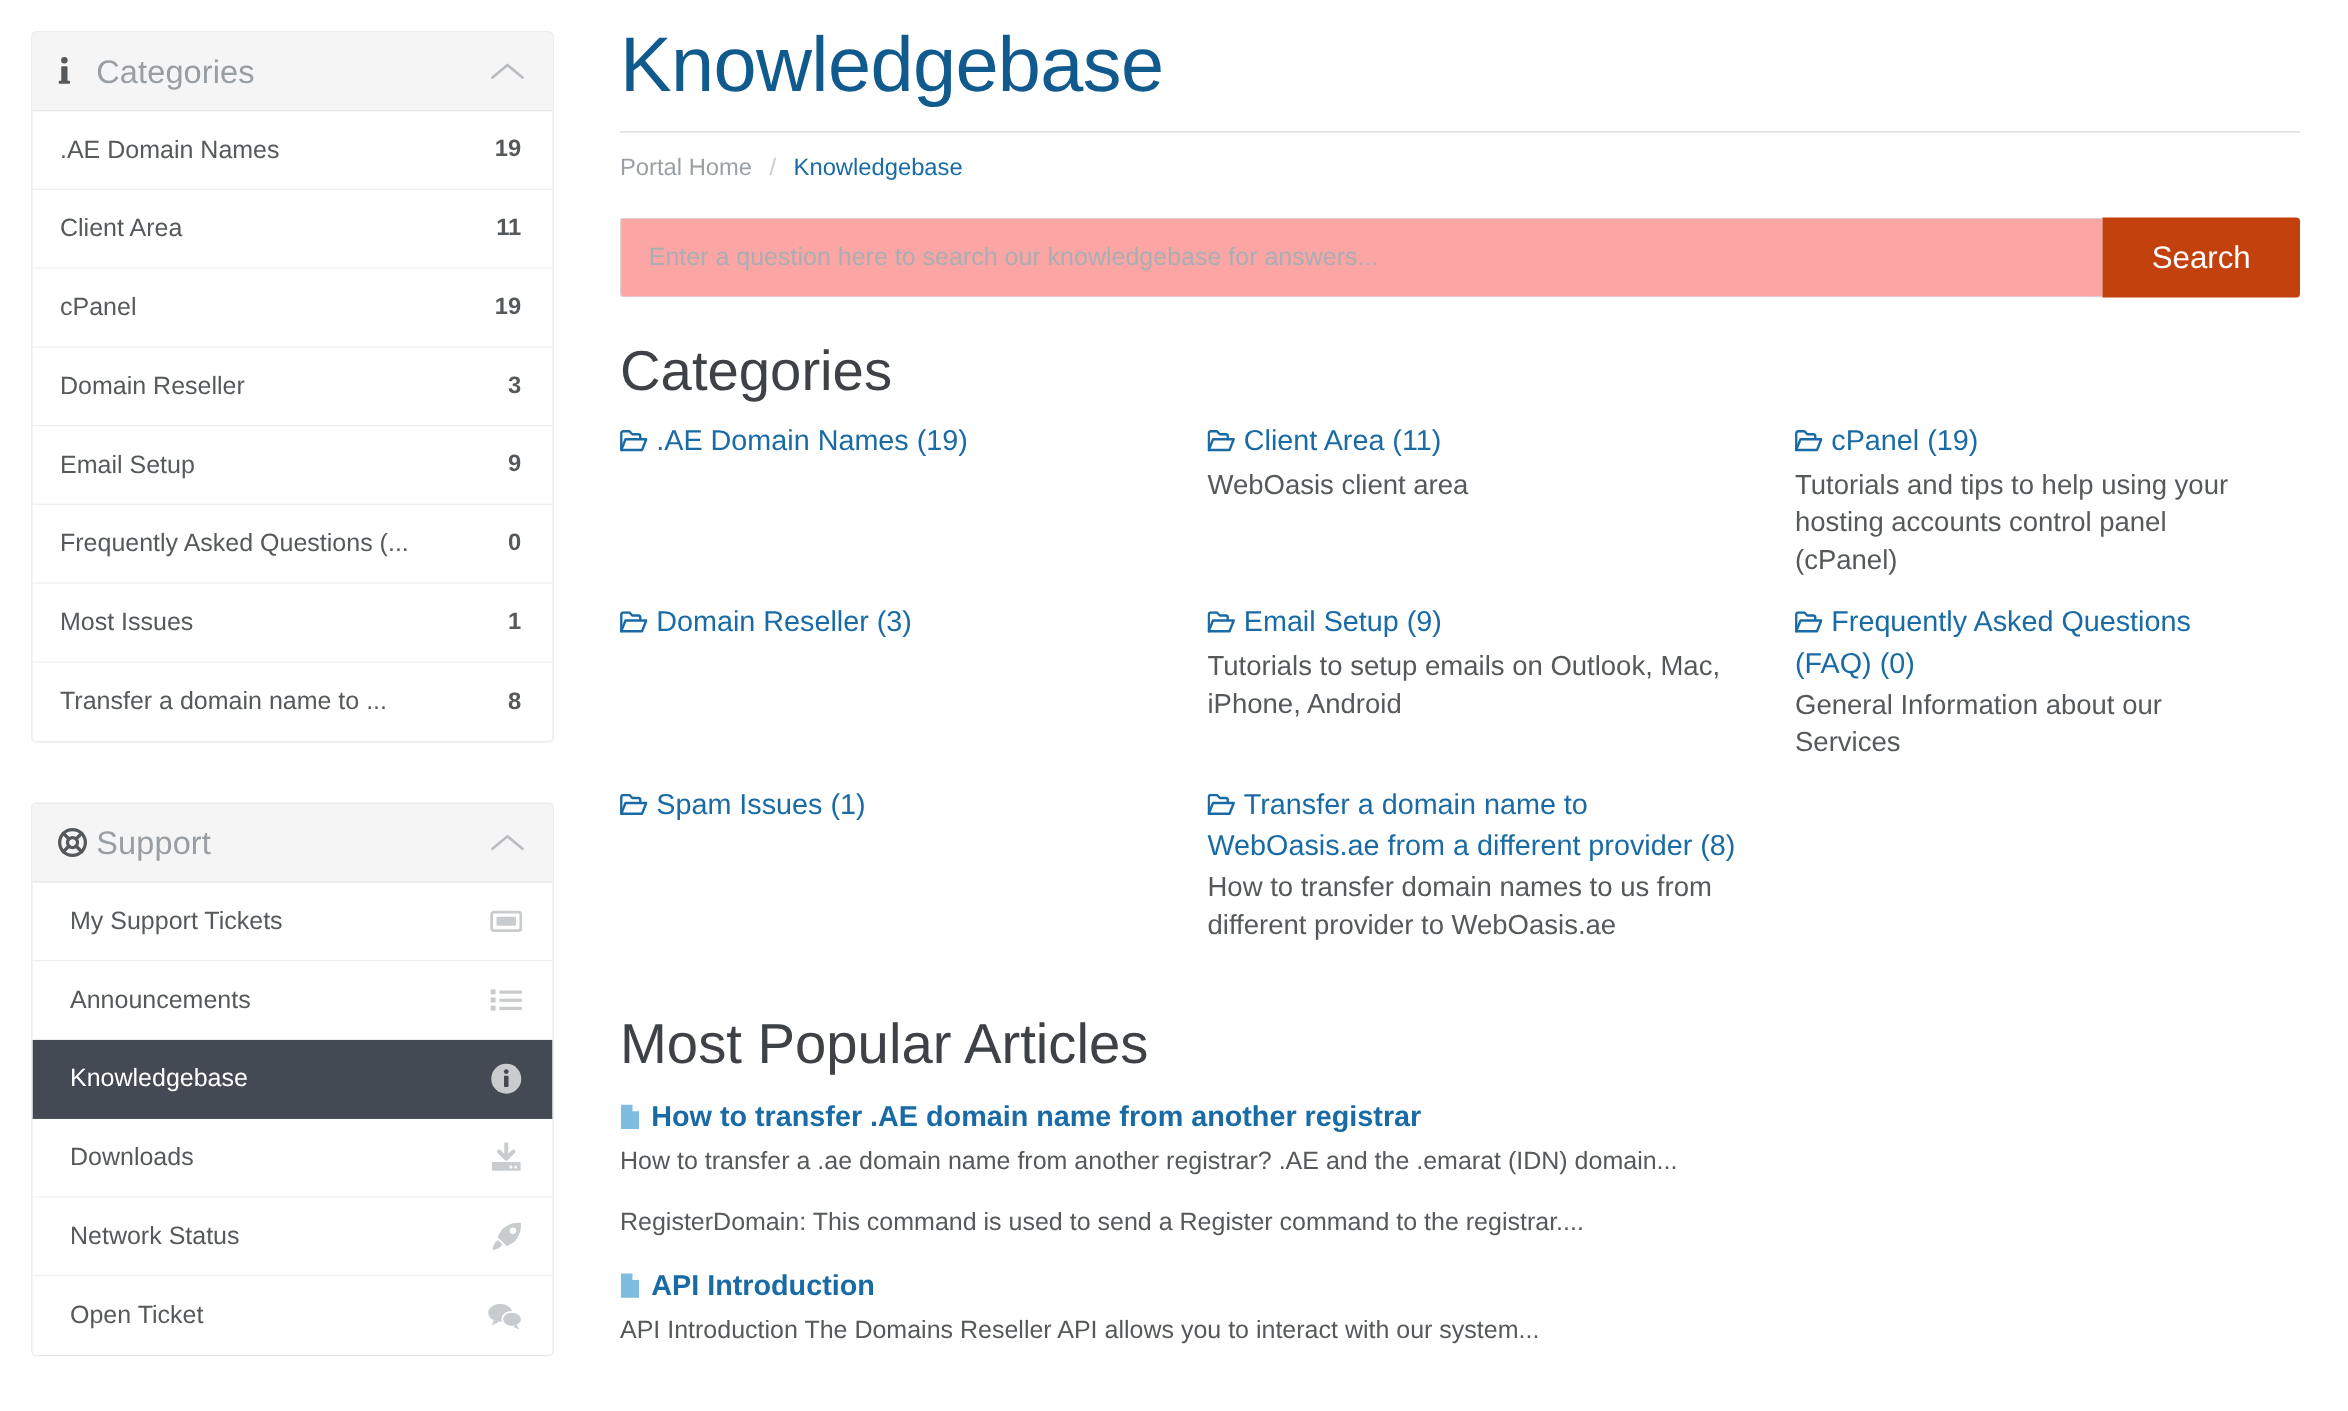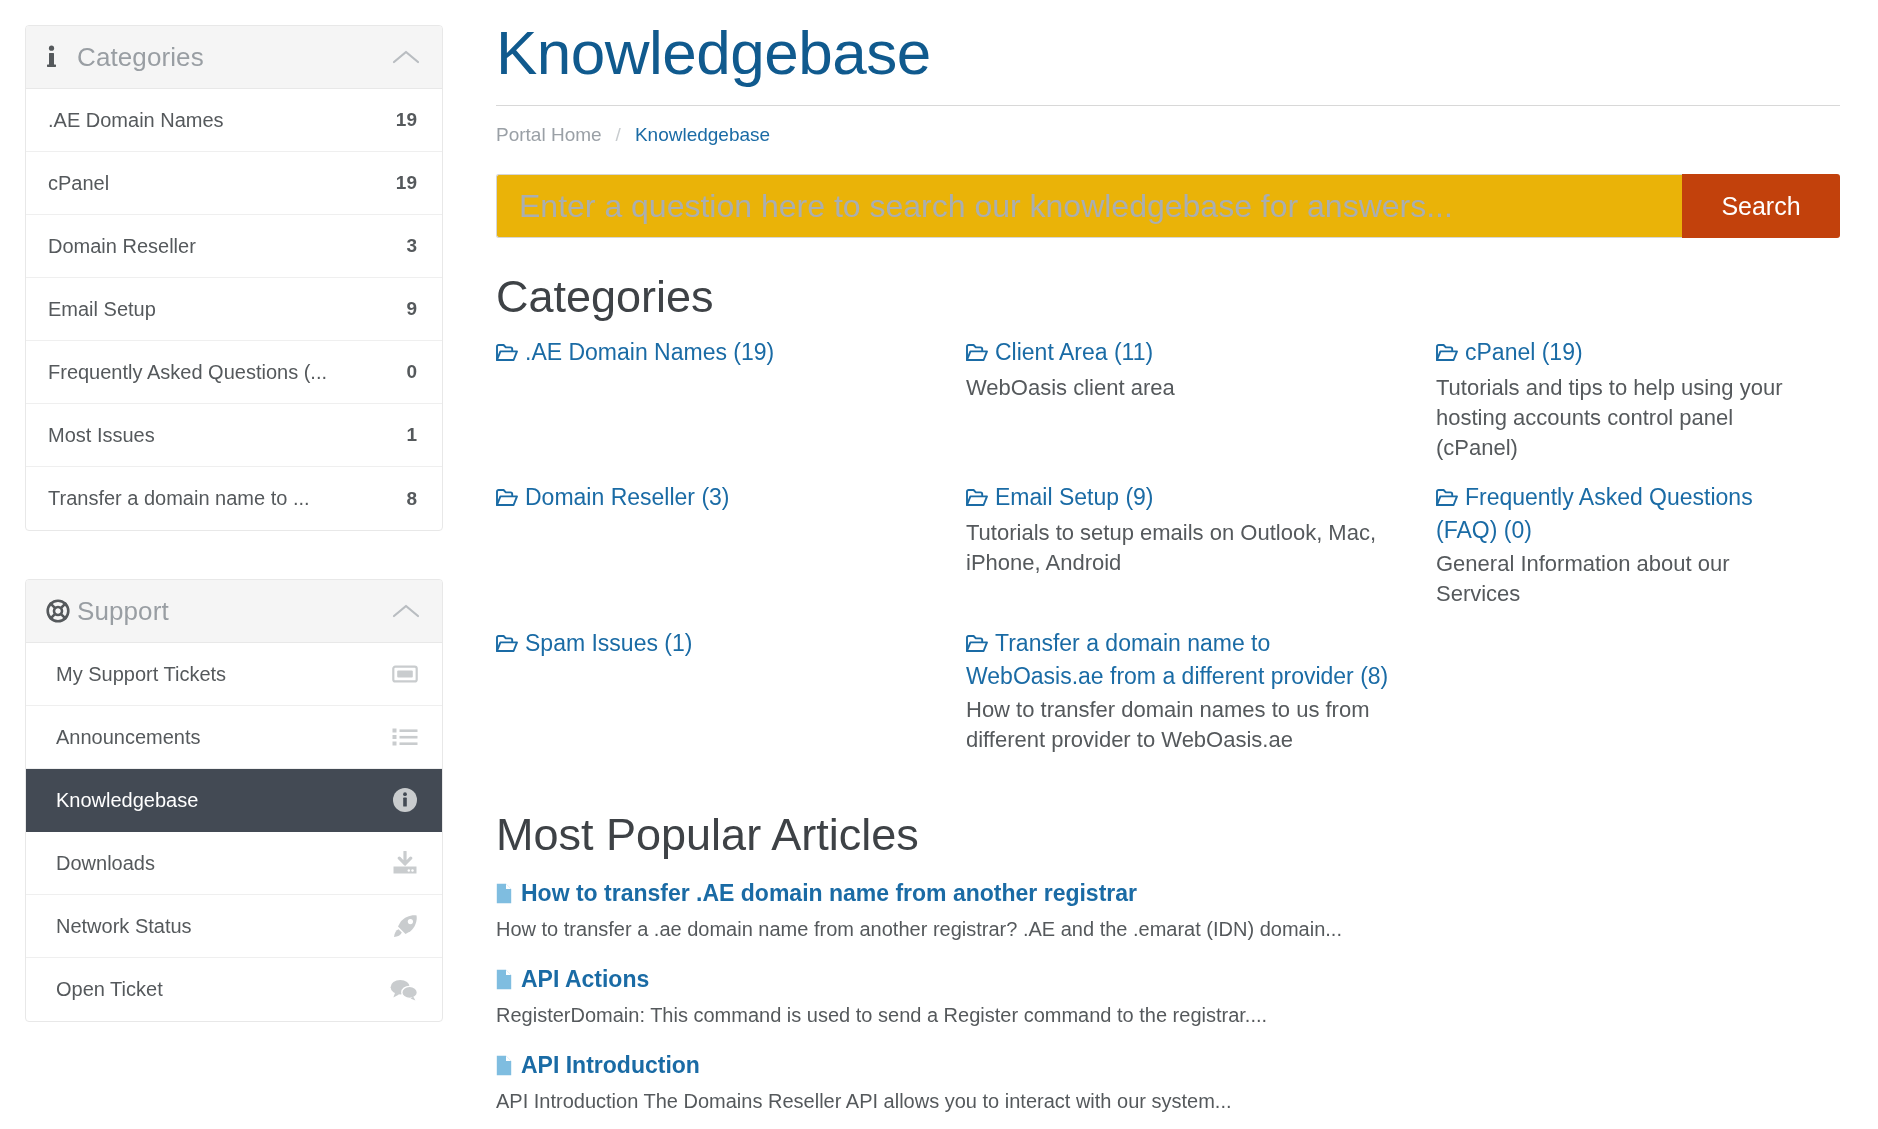--- a/index.html
+++ b/index.html
@@ -160,26 +160,26 @@
     margin-top: 28px;
     height: 64px;
     width: 100%;
   }
   .searchbar input {
     flex: 1 1 auto;
     border: 1px solid #d6d6d6;
     border-right: none;
     border-radius: 3px 0 0 3px;
     font-family: "Liberation Sans", sans-serif;
-    font-size: 32px;
+    font-size: 20px;
     color: #55595c;
     padding: 0 22px;
     outline: none;
     min-width: 0;
-    background: #eab308;
+    background: #fca5a5;
   }
   .searchbar input::placeholder { color: #a9aeb2; }
   .searchbar button {
     flex: 0 0 auto;
     width: 158px;
     border: none;
     background: #c2410c;
     color: #ffffff;
     font-family: "Liberation Sans", sans-serif;
     font-size: 25px;
@@ -269,20 +269,24 @@
             <path d="M2 14 L14 4 L26 14" fill="none" stroke="#b9bdc1" stroke-width="2.2" stroke-linecap="round" stroke-linejoin="round"></path>
           </svg>
         </span>
       </div>
       <ul class="cat-list">
         <li class="cat-item">
           <span class="cat-label">.AE Domain Names</span>
           <span class="cat-count">19</span>
         </li>
         <li class="cat-item">
+          <span class="cat-label">Client Area</span>
+          <span class="cat-count">11</span>
+        </li>
+        <li class="cat-item">
           <span class="cat-label">cPanel</span>
           <span class="cat-count">19</span>
         </li>
         <li class="cat-item">
           <span class="cat-label">Domain Reseller</span>
           <span class="cat-count">3</span>
         </li>
         <li class="cat-item">
           <span class="cat-label">Email Setup</span>
           <span class="cat-count">9</span>
@@ -516,28 +520,20 @@
             <svg width="16" height="21" viewBox="0 0 16 21" aria-hidden="true">
               <path d="M0.8 0.8 L10 0.8 L15.2 6 L15.2 20.2 L0.8 20.2 Z" fill="#7fbde0"></path>
               <path d="M10 0.8 L10 6 L15.2 6 Z" fill="#ffffff"></path>
             </svg>
           </span><span>How to transfer .AE domain name from another registrar</span>
         </a>
         <div class="article-snippet">How to transfer a .ae domain name from another registrar?   .AE and the .emarat (IDN) domain...</div>
       </div>
 
       <div class="article">
-        <a class="article-link">
-          <span class="file-ico">
-            <svg width="16" height="21" viewBox="0 0 16 21" aria-hidden="true">
-              <path d="M0.8 0.8 L10 0.8 L15.2 6 L15.2 20.2 L0.8 20.2 Z" fill="#7fbde0"></path>
-              <path d="M10 0.8 L10 6 L15.2 6 Z" fill="#ffffff"></path>
-            </svg>
-          </span><span>API Actions</span>
-        </a>
         <div class="article-snippet">RegisterDomain: This command is used to send a Register command to the registrar....</div>
       </div>
 
       <div class="article">
         <a class="article-link">
           <span class="file-ico">
             <svg width="16" height="21" viewBox="0 0 16 21" aria-hidden="true">
               <path d="M0.8 0.8 L10 0.8 L15.2 6 L15.2 20.2 L0.8 20.2 Z" fill="#7fbde0"></path>
               <path d="M10 0.8 L10 6 L15.2 6 Z" fill="#ffffff"></path>
             </svg>

